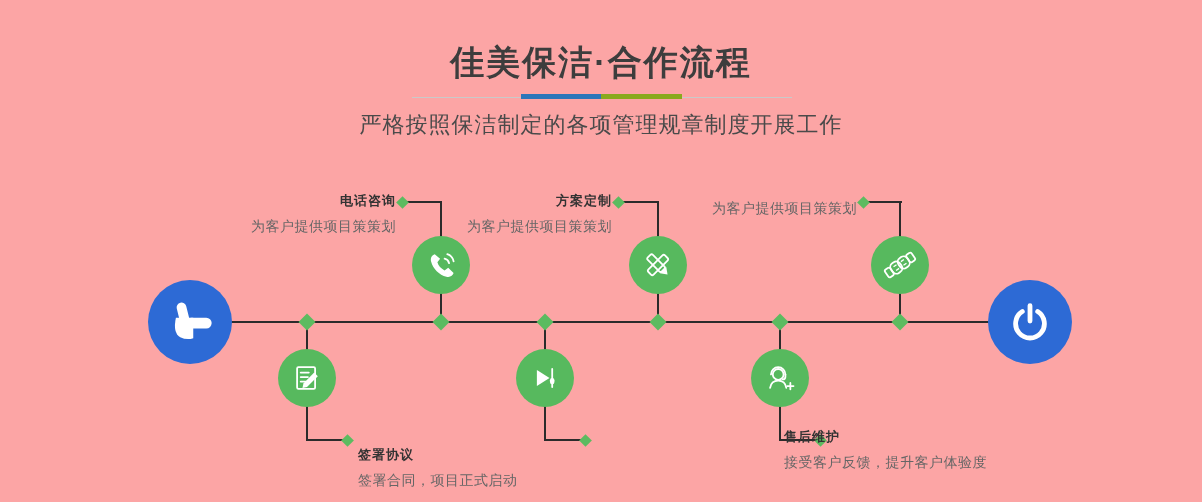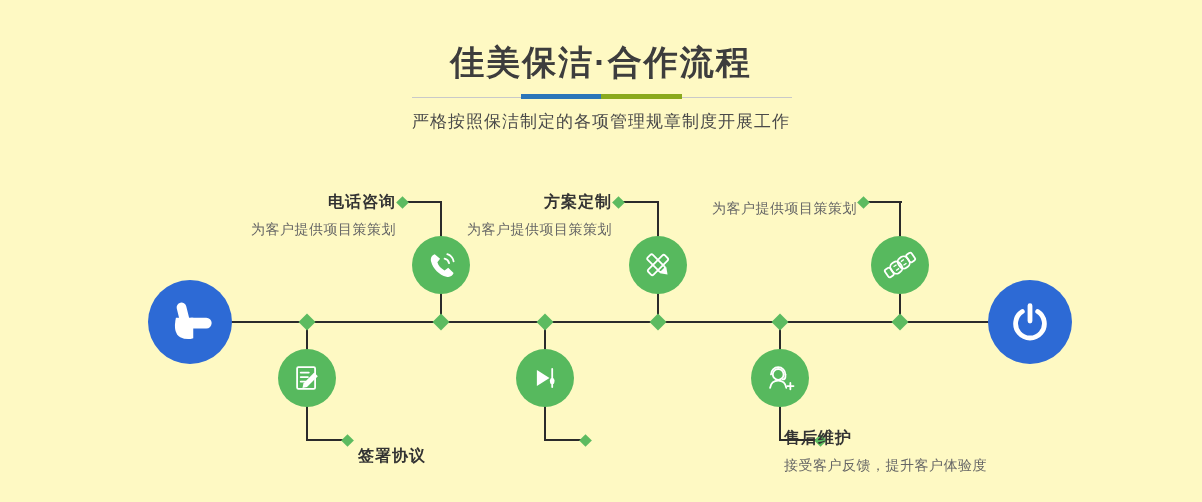--- a/index.html
+++ b/index.html
@@ -1,42 +1,42 @@
 <!DOCTYPE html>
 <html style="--accent-blue: #2d6ad5; --accent-green: #57b95e; --diamond-green: #5cbb60; --divider-blue: #2b76b9; --divider-green: #8aa91d; --line: #2b2b2b;"><head>
 <meta charset="utf-8">
 <style>
   html,body{margin:0;padding:0;background:#fff;}
   .canvas{
-    position:relative;width:1202px;height:502px;background:#fef9c3;
+    position:relative;width:1202px;height:502px;background:#fca5a5;
     font-family:"Liberation Sans","DejaVu Sans",sans-serif;overflow:hidden;
   }
   .page-title{
     position:absolute;top:40px;left:0;width:100%;text-align:center;
     font-size:34px;font-weight:bold;color:#3d3d3d;letter-spacing:2px;
   }
   .divider-line{position:absolute;top:97px;left:412px;width:380px;height:1px;background:#c9c9c9;}
   .divider-accent{position:absolute;top:94px;left:521px;height:5px;display:flex;}
   .divider-accent .seg-blue{width:80px;height:5px;background:var(--divider-blue);}
   .divider-accent .seg-green{width:81px;height:5px;background:var(--divider-green);}
   .page-subtitle{
     position:absolute;top:110px;left:0;width:100%;text-align:center;
-    font-size:17px;color:#4a4a4a;letter-spacing:1px;
+    font-size:22px;color:#4a4a4a;letter-spacing:1px;
   }
   .hline,.vline{position:absolute;background:var(--line);}
   .hline{height:2px;}
   .vline{width:2px;}
   .circle{position:absolute;border-radius:50%;display:flex;align-items:center;justify-content:center;}
   .circle.big{width:84px;height:84px;background:var(--accent-blue);}
   .circle.small{width:58px;height:58px;background:var(--accent-green);}
   .diamond{position:absolute;transform:rotate(45deg);background:var(--diamond-green);}
   .d-sm{width:9px;height:9px;}
   .d-lg{width:12px;height:12px;}
   .step-text{position:absolute;}
-  .step-text .t{font-size:16px;font-weight:bold;color:#333;letter-spacing:1px;}
+  .step-text .t{font-size:13px;font-weight:bold;color:#333;letter-spacing:1px;}
   .step-text .d{font-size:14px;color:#666;margin-top:8px;letter-spacing:0.5px;}
   .top-text{text-align:right;}
   .bottom-text{text-align:left;}
   svg{display:block;}
 </style>
 </head>
 <body>
 
 <div class="canvas">
 
@@ -65,20 +65,21 @@
       <path d="M27 8 q6 2 7 8" stroke="#fff" fill="none" stroke-width="2" stroke-linecap="round"></path>
     </svg>
   </div>
 
   <div class="vline" style="left:306px;top:322px;height:118px;"></div>
   <div class="hline" style="left:306px;top:439px;width:40px;"></div>
   <div class="diamond d-sm" style="left:343px;top:436px;"></div>
   <div class="diamond d-lg" style="left:301px;top:316px;"></div>
   <div class="step-text bottom-text" style="left:358px;top:428px;margin-top:18px;">
     <div class="t">签署协议</div>
+    <div class="d">签署合同，项目正式启动</div>
   </div>
   <div class="circle small" style="left:278px;top:349px;">
     <svg width="36" height="36" viewBox="0 0 40 40">
       <rect x="9" y="8" width="20" height="24" rx="1.5" fill="none" stroke="#fff" stroke-width="2"></rect>
       <path d="M13 14 h9 M13 19 h8 M13 24 h6" stroke="#fff" stroke-width="2" stroke-linecap="round"></path>
       <path d="M16 26 l12-12 4 4 -12 12 -5 1z" fill="#fff"></path>
     </svg>
   </div>
 
   <div class="vline" style="left:657px;top:202px;height:120px;"></div>

